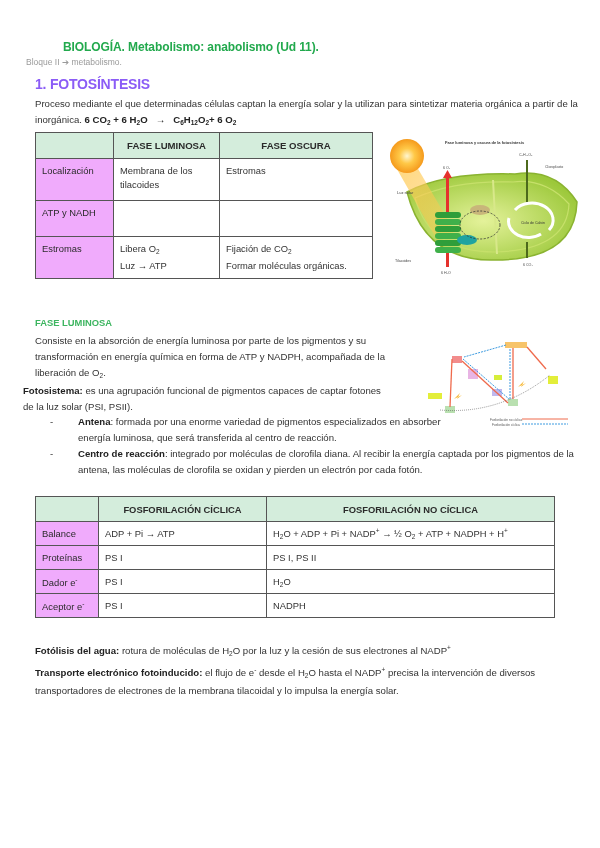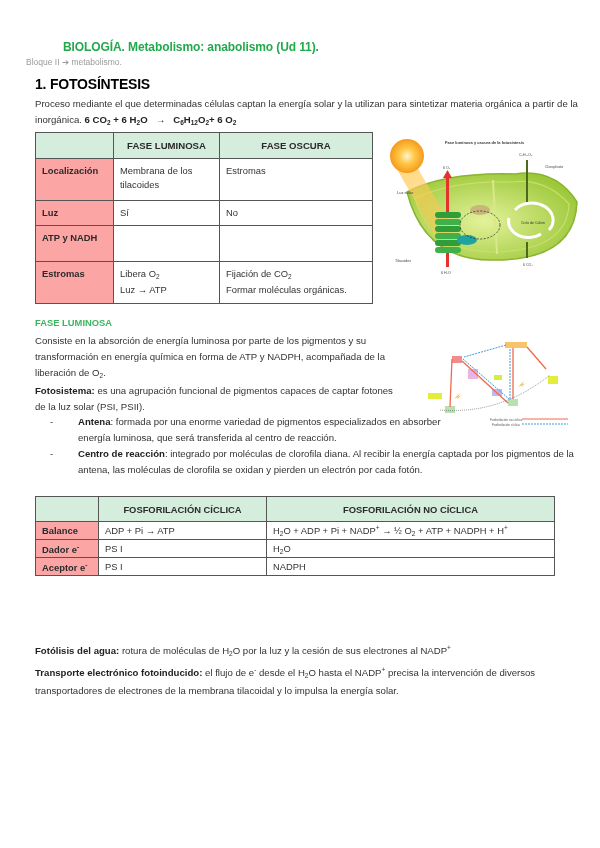--- a/index.html
+++ b/index.html
@@ -3,48 +3,48 @@
 <meta charset="utf-8">
 <style>
   * { box-sizing: border-box; margin: 0; padding: 0; }
   html, body { width: 600px; height: 848px; background: #ffffff; overflow: hidden; }
   body { font-family: "Liberation Sans", "DejaVu Sans", sans-serif; color: #333; position: relative; }
   .page { position: absolute; left: 0; top: 0; width: 600px; height: 848px; }
   .abs { position: absolute; }
 
   .doc-title { left: 35px; top: 40px; font-size: 12px; font-weight: bold; color: #22a94d; letter-spacing: -0.1px; padding-left: 28px; }
   .breadcrumb { left: 26px; top: 57px; font-size: 8.5px; color: #9a9a9a; }
-  .section-title { left: 35px; top: 76px; font-size: 14px; font-weight: bold; color: #000000; letter-spacing: -0.2px; }
+  .section-title { left: 35px; top: 76px; font-size: 14px; font-weight: bold; color: #8b5cf6; letter-spacing: -0.2px; }
   .para { font-size: 9.6px; line-height: 16px; color: #333; }
   .intro { left: 35px; top: 96px; width: 545px; }
   .b { font-weight: bold; color: #222; }
   sub, sup { font-size: 6.5px; }
   sub { vertical-align: -2px; }
   sup { vertical-align: 4px; }
 
   table { border-collapse: collapse; font-size: 9.4px; color: #333; }
   td, th { border: 1.5px solid #555; vertical-align: top; text-align: left; }
   th { background: #d4eddc; font-weight: bold; text-align: center; vertical-align: middle; color: #2b2b2b; }
-  td.rowh { background: #fca5a5; font-weight: bold; color: #2b2b2b; }
+  td.rowh { background: #f0abfc; font-weight: normal; color: #2b2b2b; }
 
   .t1 { left: 35px; top: 132px; width: 338px; }
   .t1 th { height: 26px; font-size: 9.6px; }
   .t1 td { padding: 5px 6px; line-height: 13.5px; }
 
   .sub-heading { left: 35px; top: 317px; font-size: 9.4px; font-weight: bold; color: #3db560; }
   .p-luminosa { left: 35px; top: 333px; width: 370px; }
-  .p-fotosistema { left: 35px; top: 383px; width: 370px; }
+  .p-fotosistema { left: 23px; top: 383px; width: 370px; }
   .bullets { left: 35px; top: 414px; width: 550px; }
   .bullet { position: relative; padding-left: 43px; }
   .bullet .dash { position: absolute; left: 15px; top: 0; }
   .bullet.narrow { width: 410px; }
 
   .t2 { left: 35px; top: 496px; width: 520px; }
   .t2 th { height: 25px; font-size: 9.4px; }
-  .t2 td { padding: 0 6px; height: 18px; vertical-align: middle; }
+  .t2 td { padding: 0 6px; height: 24px; vertical-align: middle; }
   .t2 td.rowh { font-size: 9.4px; }
 
   .notes { left: 35px; top: 640px; width: 555px; }
   .notes .para { line-height: 15.5px; }
 
   
   .diag1 { left: 385px; top: 132px; width: 200px; height: 158px; }
   .diag2 { left: 410px; top: 335px; width: 180px; height: 100px; }
   .tiny { position: absolute; font-size: 4px; color: #555; white-space: nowrap; }
 </style>
@@ -72,25 +72,20 @@
     <tbody>
         <tr>
       <th style="width:78px"></th>
       <th style="width:106px">FASE LUMINOSA</th>
       <th>FASE OSCURA</th>
     </tr>
     <tr style="height:42px">
       <td class="rowh">Localización</td>
       <td>Membrana de los tilacoides</td>
       <td>Estromas</td>
-    </tr>
-    <tr style="height:24px">
-      <td class="rowh">Luz</td>
-      <td>Sí</td>
-      <td>No</td>
     </tr>
     <tr style="height:36px">
       <td class="rowh">ATP y NADH</td>
       <td></td>
       <td></td>
     </tr>
     <tr style="height:42px">
       <td class="rowh">Estromas</td>
       <td>
         <div><span>Libera O</span><sub>2</sub></div>
@@ -208,20 +203,25 @@
       <th style="width:63px"></th>
       <th style="width:168px">FOSFORILACIÓN CÍCLICA</th>
       <th>FOSFORILACIÓN NO CÍCLICA</th>
     </tr>
     <tr>
       <td class="rowh">Balance</td>
       <td>ADP + Pi → ATP</td>
       <td><span>H</span><sub>2</sub><span>O + ADP + Pi + NADP</span><sup>+</sup><span> → ½ O</span><sub>2</sub><span> + ATP + NADPH + H</span><sup>+</sup></td>
     </tr>
     <tr>
+      <td class="rowh">Proteínas</td>
+      <td>PS I</td>
+      <td>PS I, PS II</td>
+    </tr>
+    <tr>
       <td class="rowh"><span>Dador e</span><sup>-</sup></td>
       <td>PS I</td>
       <td><span>H</span><sub>2</sub><span>O</span></td>
     </tr>
     <tr>
       <td class="rowh"><span>Aceptor e</span><sup>-</sup></td>
       <td>PS I</td>
       <td>NADPH</td>
     </tr>
   </tbody>

